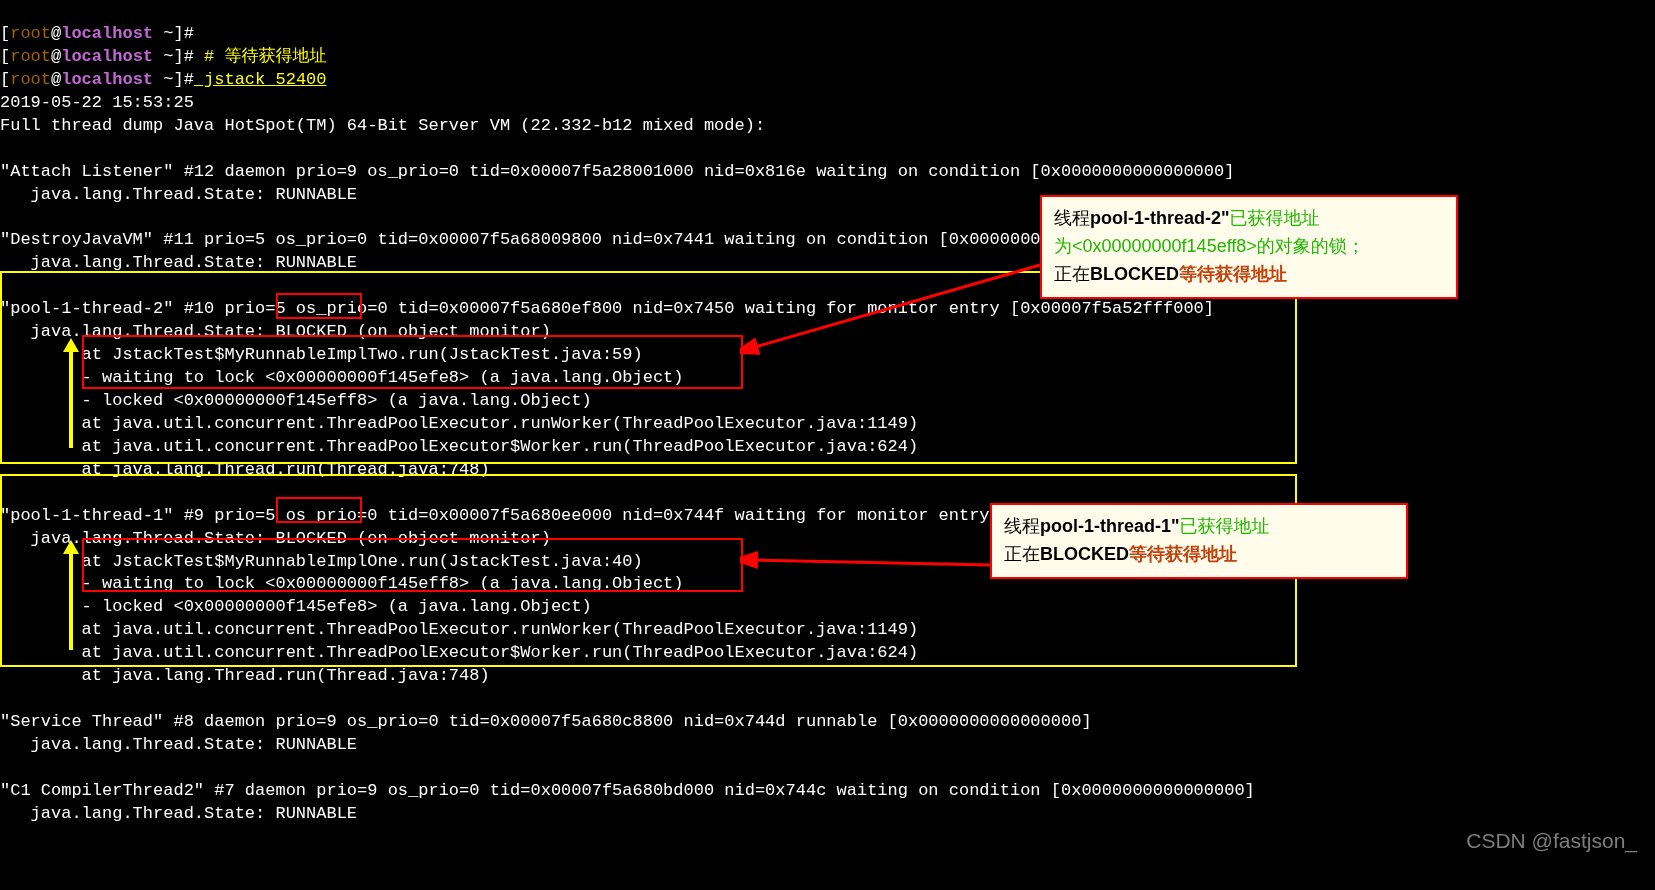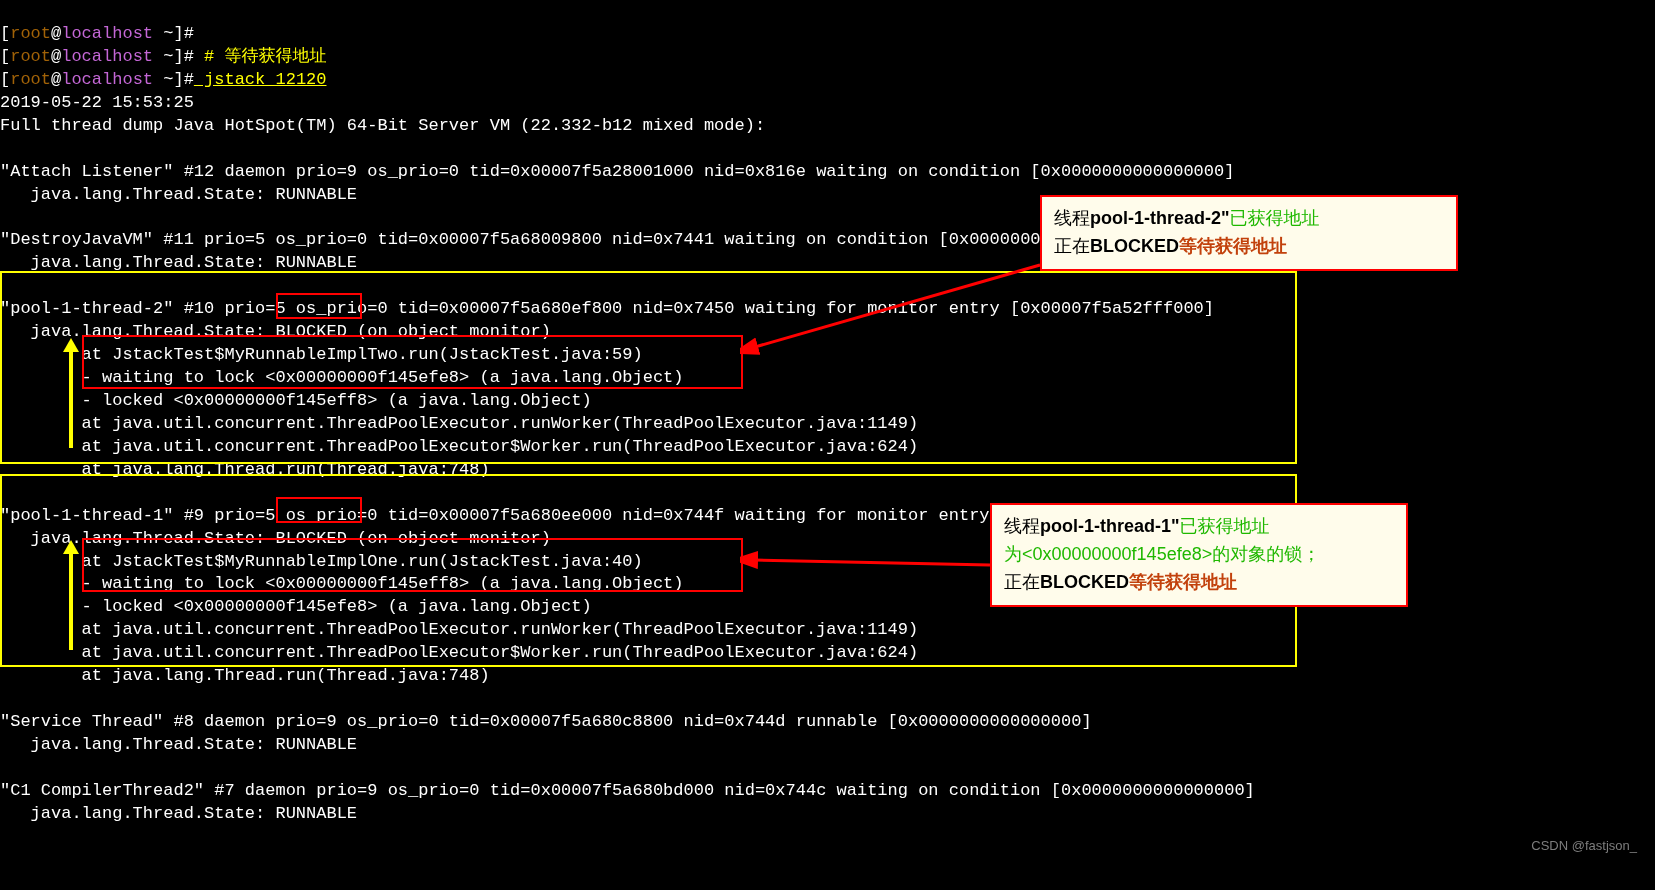--- a/index.html
+++ b/index.html
@@ -14,21 +14,21 @@
     height: 890px;
     overflow: hidden;
     position: relative;
   }
   .term {
     white-space: pre;
     position: relative;
   }
   .prompt-open { color: #fff; }
   .prompt-root { color: #a16207; }
-  .prompt-host { color: #c467d6; }
+  .prompt-host { color: #c467d6; font-weight: bold; }
   .prompt-tilde { color: #fff; }
   .cmd { color: #ffff00; }
   .cmd-ul { text-decoration: underline; }
   .note1, .note2 {
     position: absolute;
     background: #fffceb;
     border: 2px solid #ff0000;
     padding: 8px 12px;
     font-family: sans-serif;
     color: #000;
@@ -40,21 +40,21 @@
   .note2 { top: 503px; left: 990px; width: 390px; }
   .g { color: #1fb800; font-weight: normal; }
   .r { color: #c2410c; font-weight: bold; }
   .b { color: #000; font-weight: bold; }
   .watermark {
     position: absolute;
     right: 18px;
     bottom: 35px;
     color: #7d7d7d;
     font-family: sans-serif;
-    font-size: 13px;
+    font-size: 21px;
     z-index: 10;
   }
   .block-yellow1 {
     position: absolute;
     border: 2px solid #ffff00;
     top: 271px; left: 0px; width: 1293px; height: 189px;
     pointer-events: none;
   }
   .block-yellow2 {
     position: absolute;
@@ -99,21 +99,21 @@
     border-bottom:14px solid #ffff00;
   }
   svg.red-arrow { position:absolute; pointer-events:none; z-index:4; }
 </style>
 </head>
 <body>
 
 <div class="term">
 <span class="prompt-open">[</span><span class="prompt-root">root</span><span>@</span><span class="prompt-host">localhost</span><span class="prompt-tilde"> ~</span><span>]#</span><span class="cmd"> </span>
 <span class="prompt-open">[</span><span class="prompt-root">root</span><span>@</span><span class="prompt-host">localhost</span><span class="prompt-tilde"> ~</span><span>]#</span><span class="cmd"> # 等待获得地址</span>
-<span class="prompt-open">[</span><span class="prompt-root">root</span><span>@</span><span class="prompt-host">localhost</span><span class="prompt-tilde"> ~</span><span>]#</span><span class="cmd cmd-ul"> jstack 12120</span>
+<span class="prompt-open">[</span><span class="prompt-root">root</span><span>@</span><span class="prompt-host">localhost</span><span class="prompt-tilde"> ~</span><span>]#</span><span class="cmd cmd-ul"> jstack 52400</span>
 <span>2019-05-22 15:53:25</span>
 <span>Full thread dump Java HotSpot(TM) 64-Bit Server VM (22.332-b12 mixed mode):</span>
 <span></span>
 <span>"Attach Listener" #12 daemon prio=9 os_prio=0 tid=0x00007f5a28001000 nid=0x816e waiting on condition [0x0000000000000000]</span>
 <span>   java.lang.Thread.State: RUNNABLE</span>
 <span></span>
 <span>"DestroyJavaVM" #11 prio=5 os_prio=0 tid=0x00007f5a68009800 nid=0x7441 waiting on condition [0x0000000000000000]</span>
 <span>   java.lang.Thread.State: RUNNABLE</span>
 <span></span>
 <span>"pool-1-thread-2" #10 prio=5 os_prio=0 tid=0x00007f5a680ef800 nid=0x7450 waiting for monitor entry [0x00007f5a52fff000]</span>
@@ -169,22 +169,22 @@
   <defs>
       <marker id="ah2" markerWidth="10" markerHeight="10" refX="1" refY="3" orient="auto">
         <path d="M0,0 L0,6 L9,3 z" fill="#ff0000"></path>
       </marker>
     </defs>
   <line x1="250" y1="25" x2="15" y2="20" stroke="#ff0000" stroke-width="3" marker-end="url(#ah2)"></line>
 </svg>
 
 <div class="note1">
   <div><span>线程</span><span class="b">pool-1-thread-2"</span><span class="g">已获得地址</span></div>
+  <div><span class="g">为</span><span class="g">&lt;0x00000000f145eff8&gt;</span><span class="g">的对象的锁；</span></div>
   <div><span>正在</span><span class="b">BLOCKED</span><span class="r">等待获得地址</span></div>
 </div>
 
 <div class="note2">
   <div><span>线程</span><span class="b">pool-1-thread-1"</span><span class="g">已获得地址</span></div>
-  <div><span class="g">为</span><span class="g">&lt;0x00000000f145efe8&gt;</span><span class="g">的对象的锁；</span></div>
   <div><span>正在</span><span class="b">BLOCKED</span><span class="r">等待获得地址</span></div>
 </div>
 
 <div class="watermark">CSDN @fastjson_</div>
 
 </body></html>

